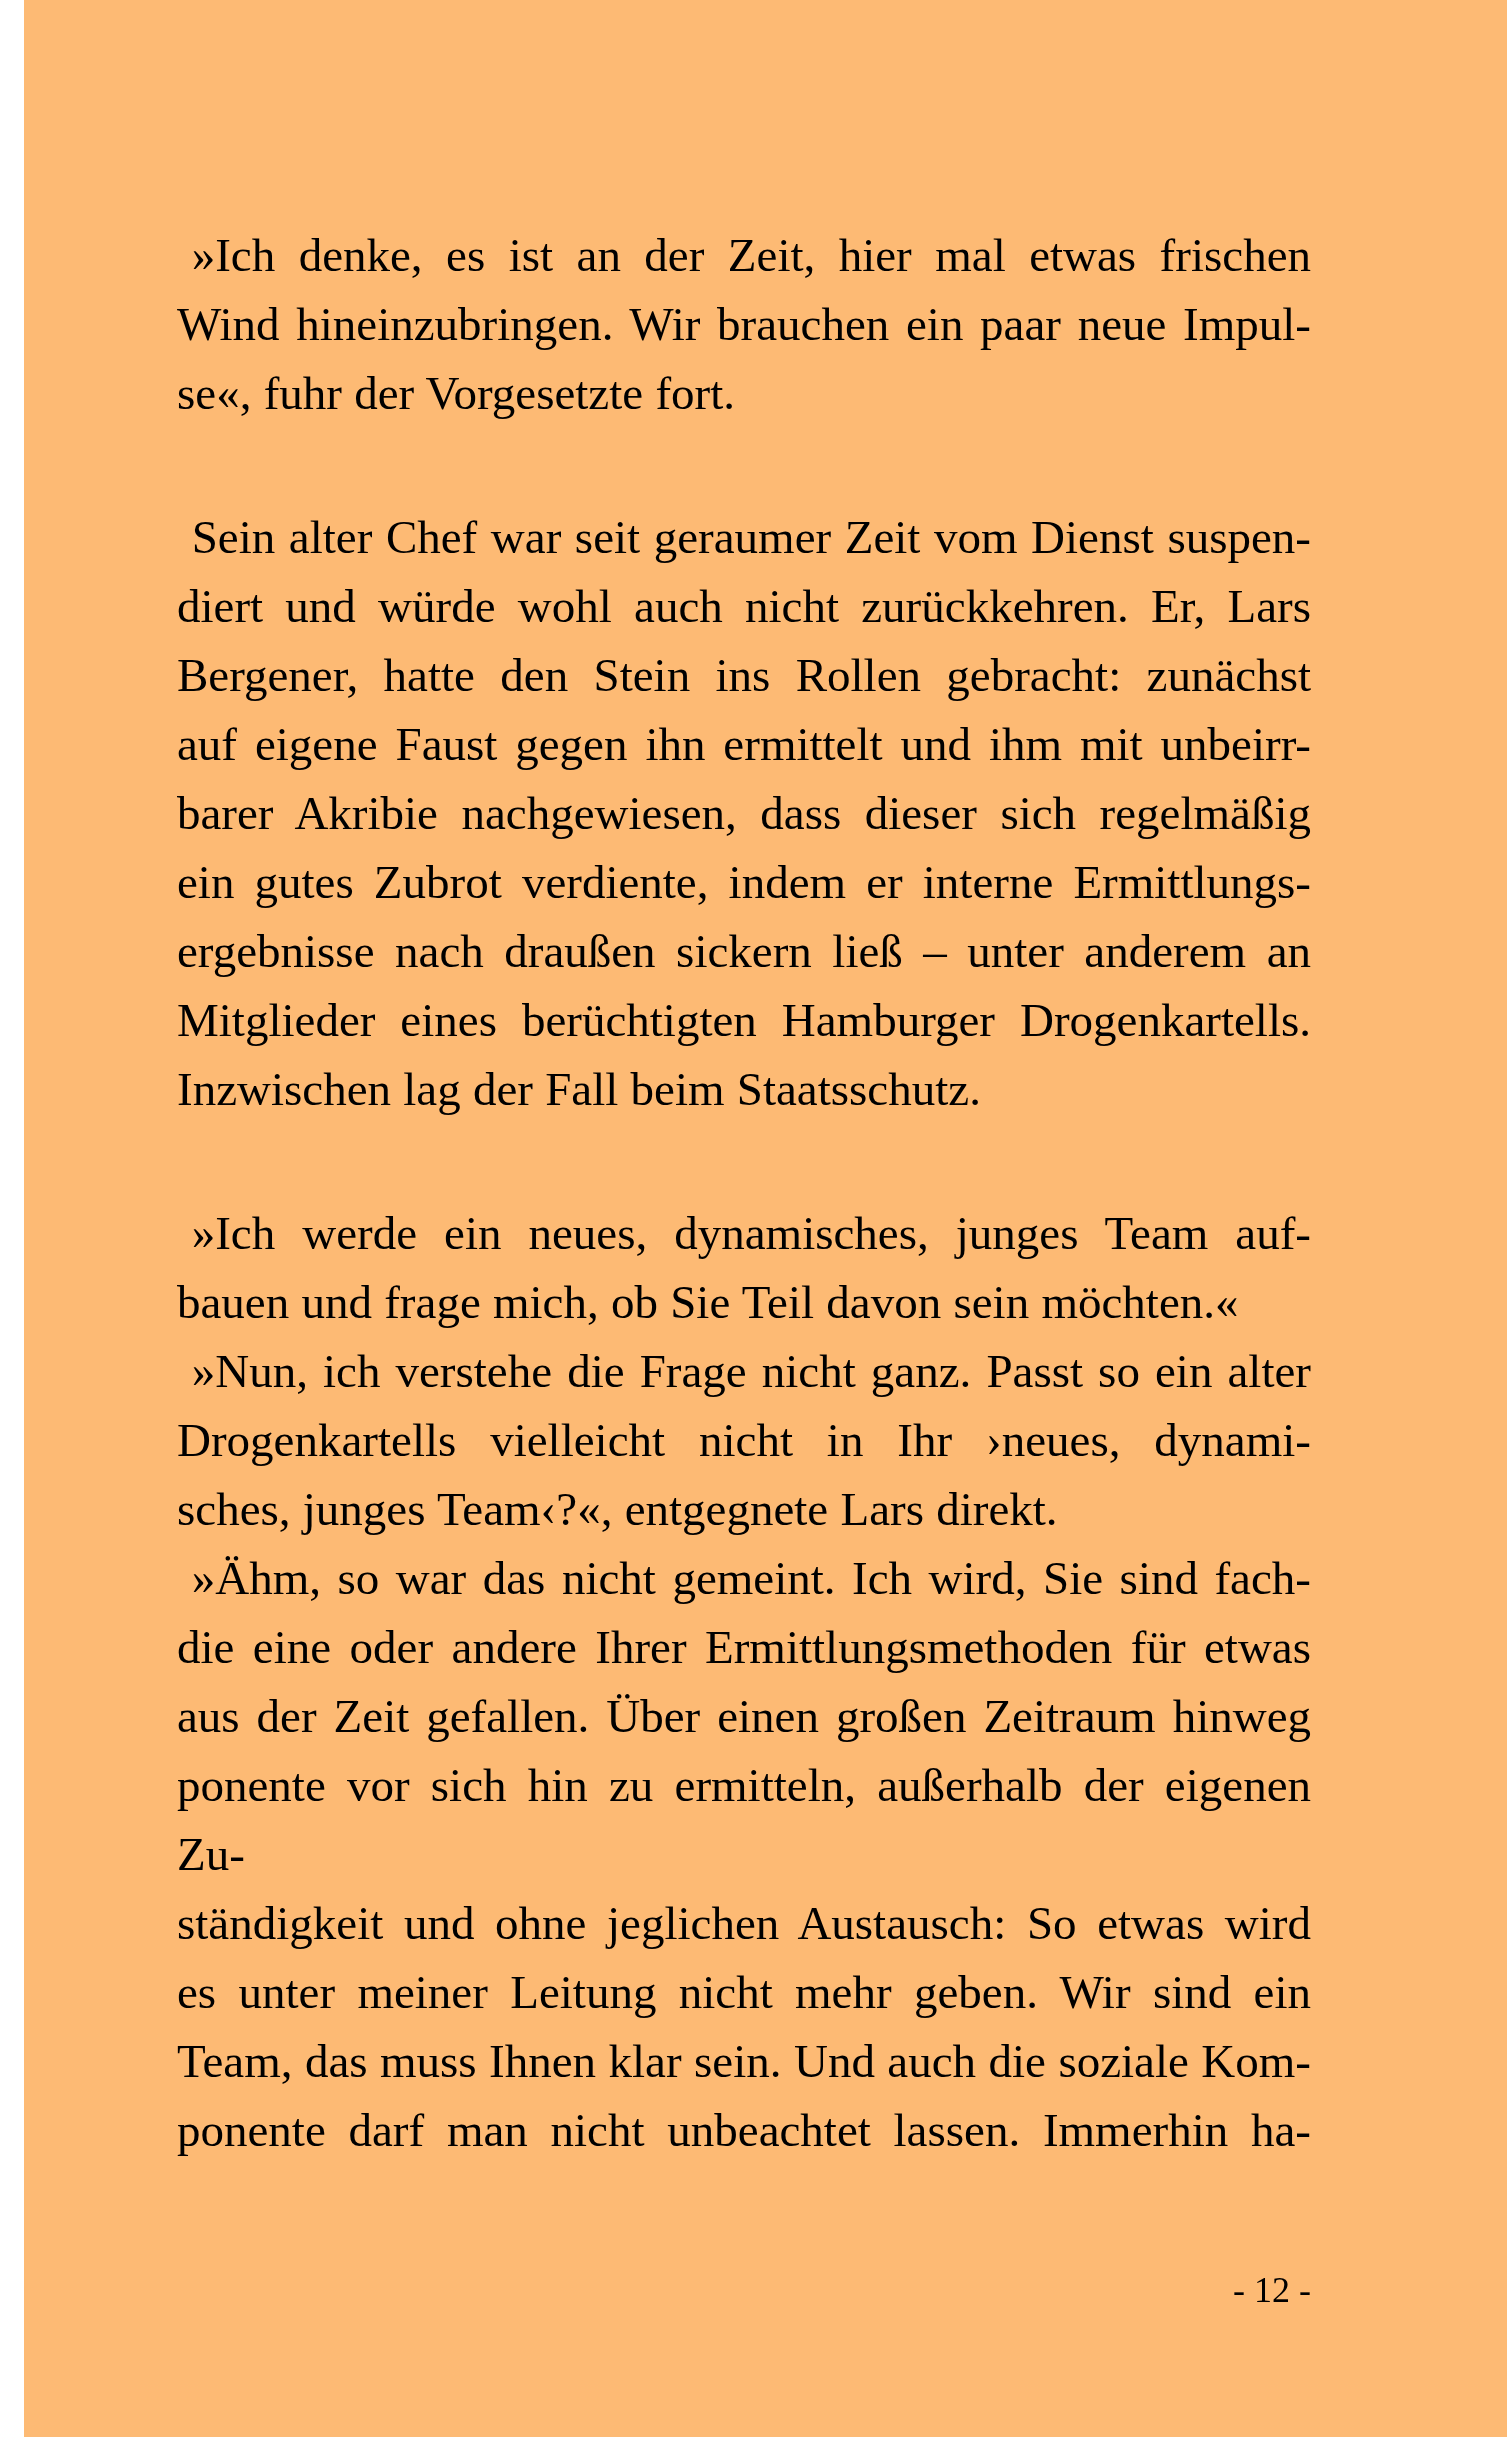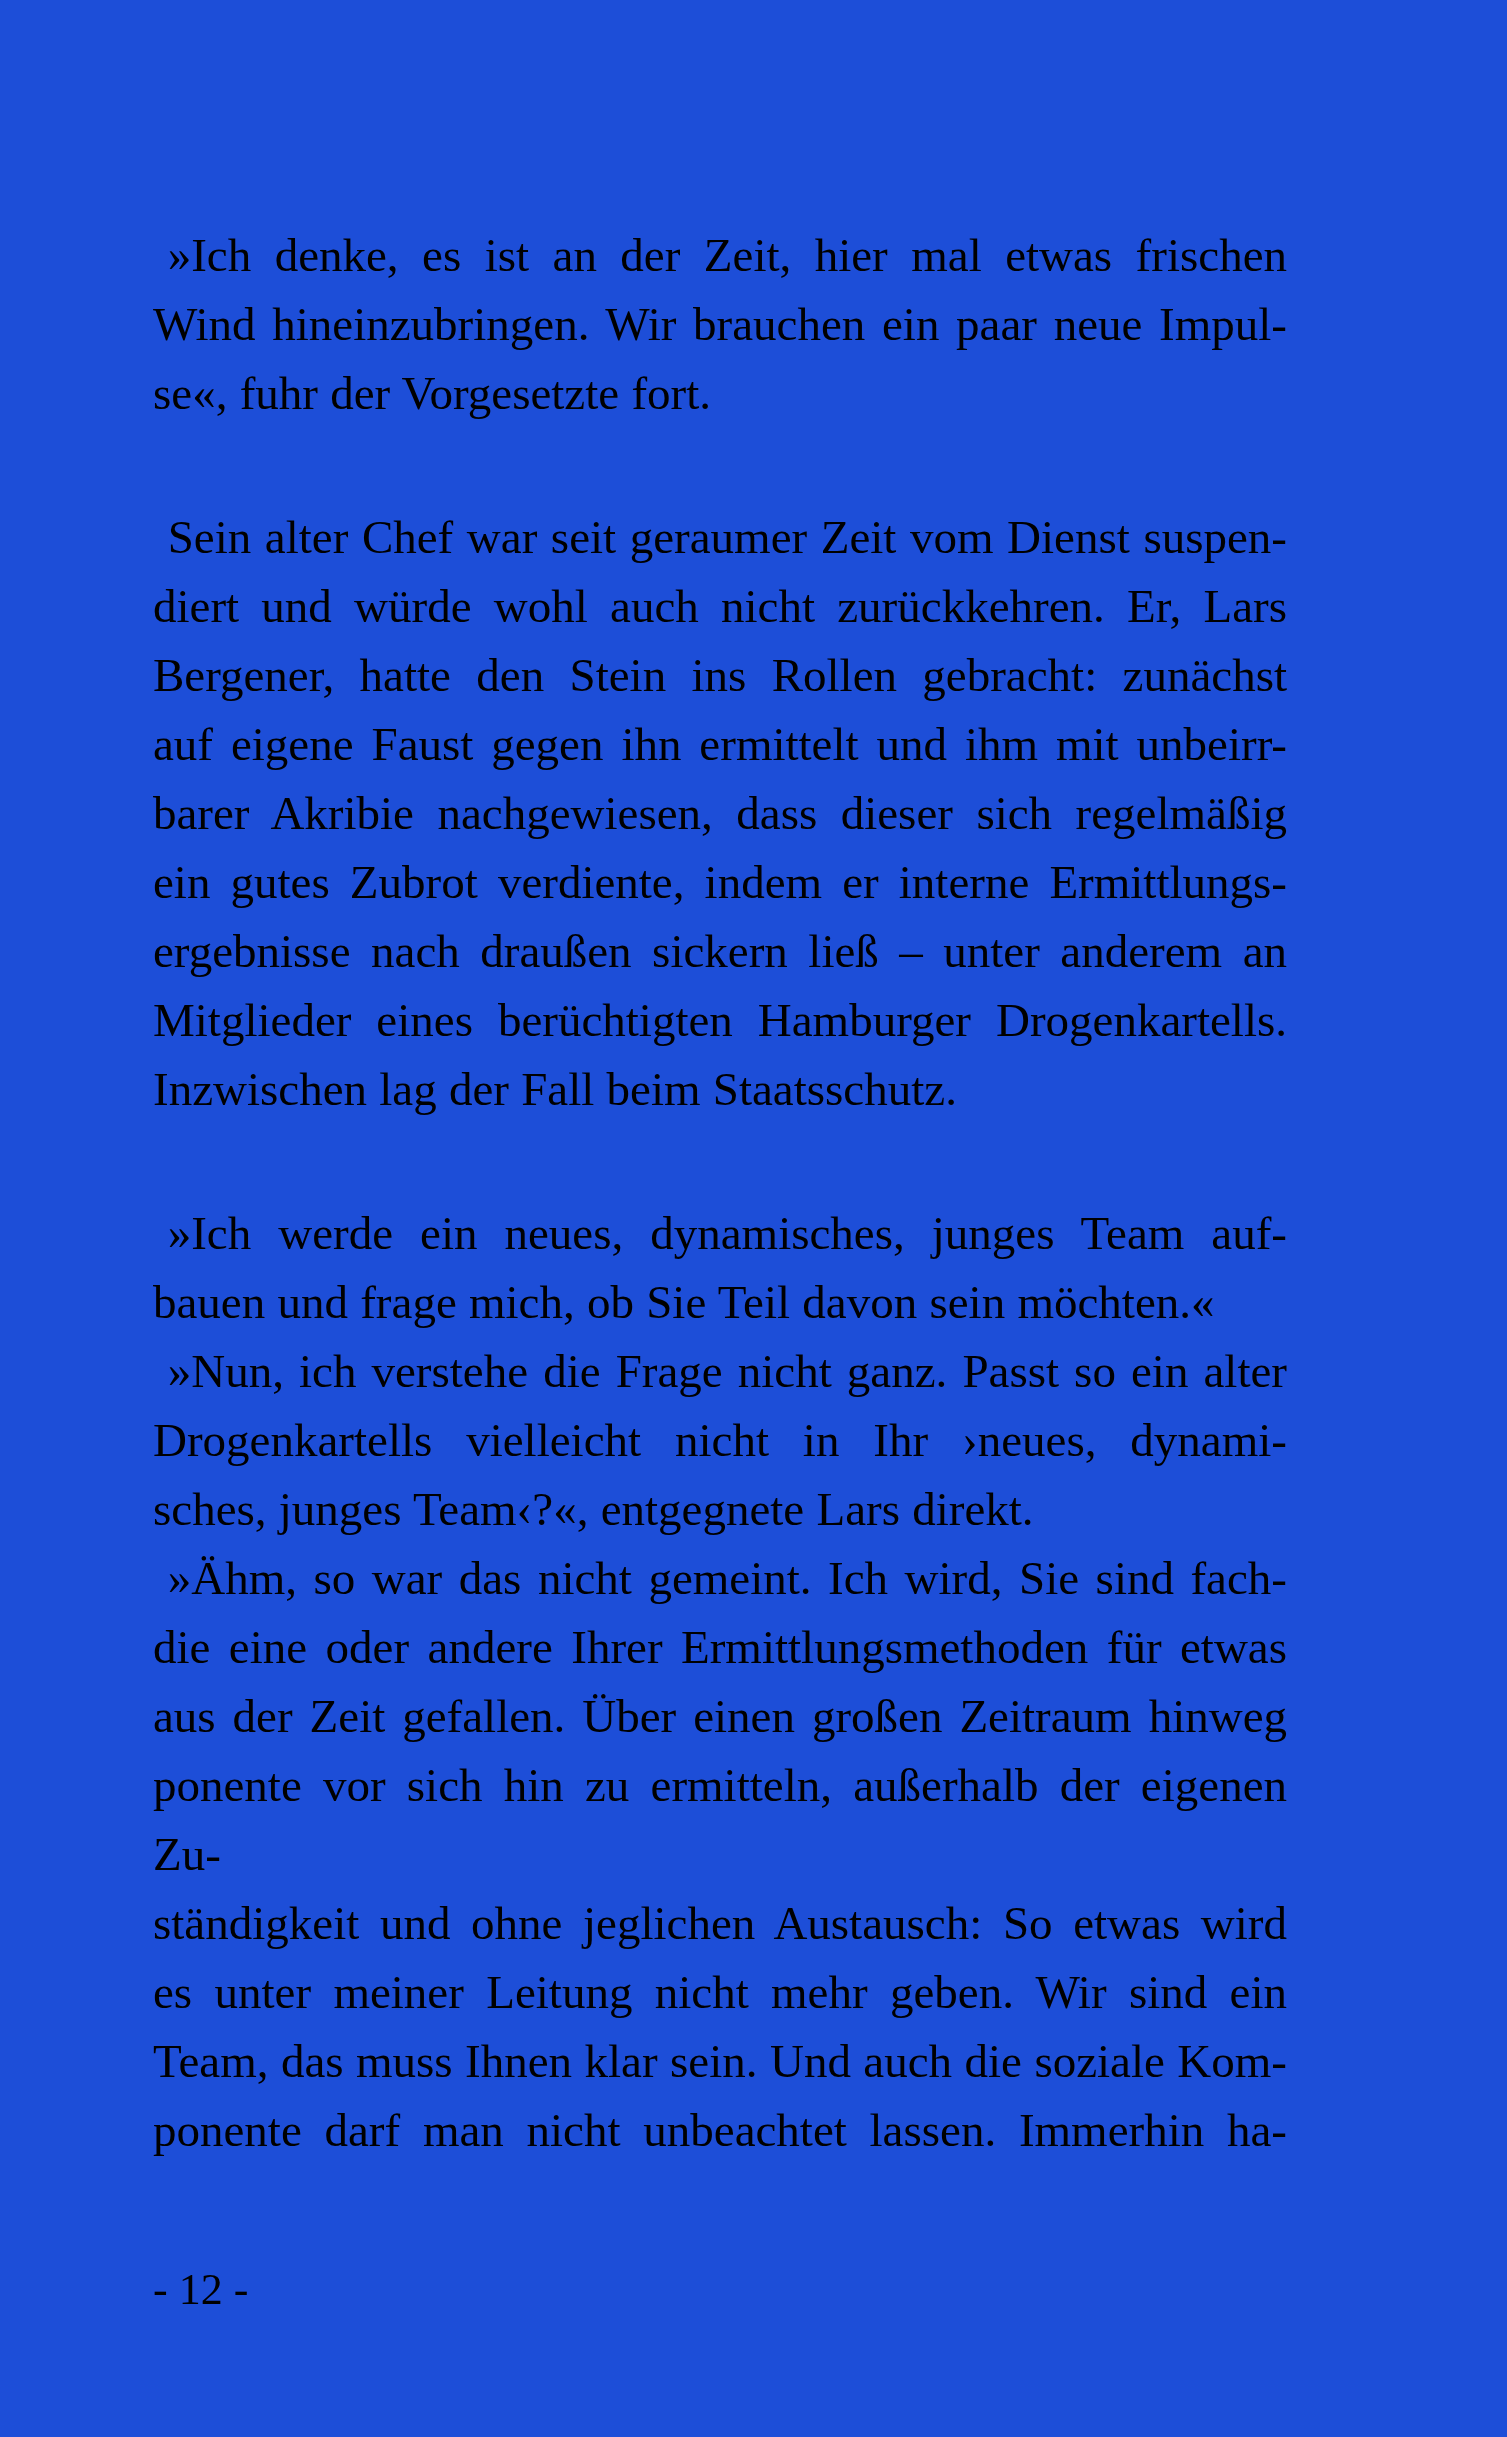--- a/index.html
+++ b/index.html
@@ -11,21 +11,22 @@
     height: 2438px;
     position: relative;
     background: #ffffff;
     overflow: hidden;
     font-family: "Liberation Serif", "DejaVu Serif", serif;
     color: #000000;
   }
   .page {
     position: absolute;
     inset: 0;
-    background: #1d4ed8;
+    background: #fdba74;
+    margin-left: 24px;
   }
   .text-block {
     position: absolute;
     left: 153px;
     top: 221px;
     width: 1134px;
   }
   .para {
     font-size: 47px;
     line-height: 69px;
@@ -45,22 +46,22 @@
     text-align-last: left;
   }
   .para .line:first-child {
     text-indent: 14.7px;
   }
   .footer {
     position: absolute;
     left: 153px;
     top: 2263px;
     width: 1134px;
-    text-align: left;
-    font-size: 44px;
+    text-align: right;
+    font-size: 36px;
     line-height: 54px;
     color: #000000;
   }
 </style>
 </head>
 <body>
 
 <div class="page">
   <div class="text-block">
       <div class="para">

